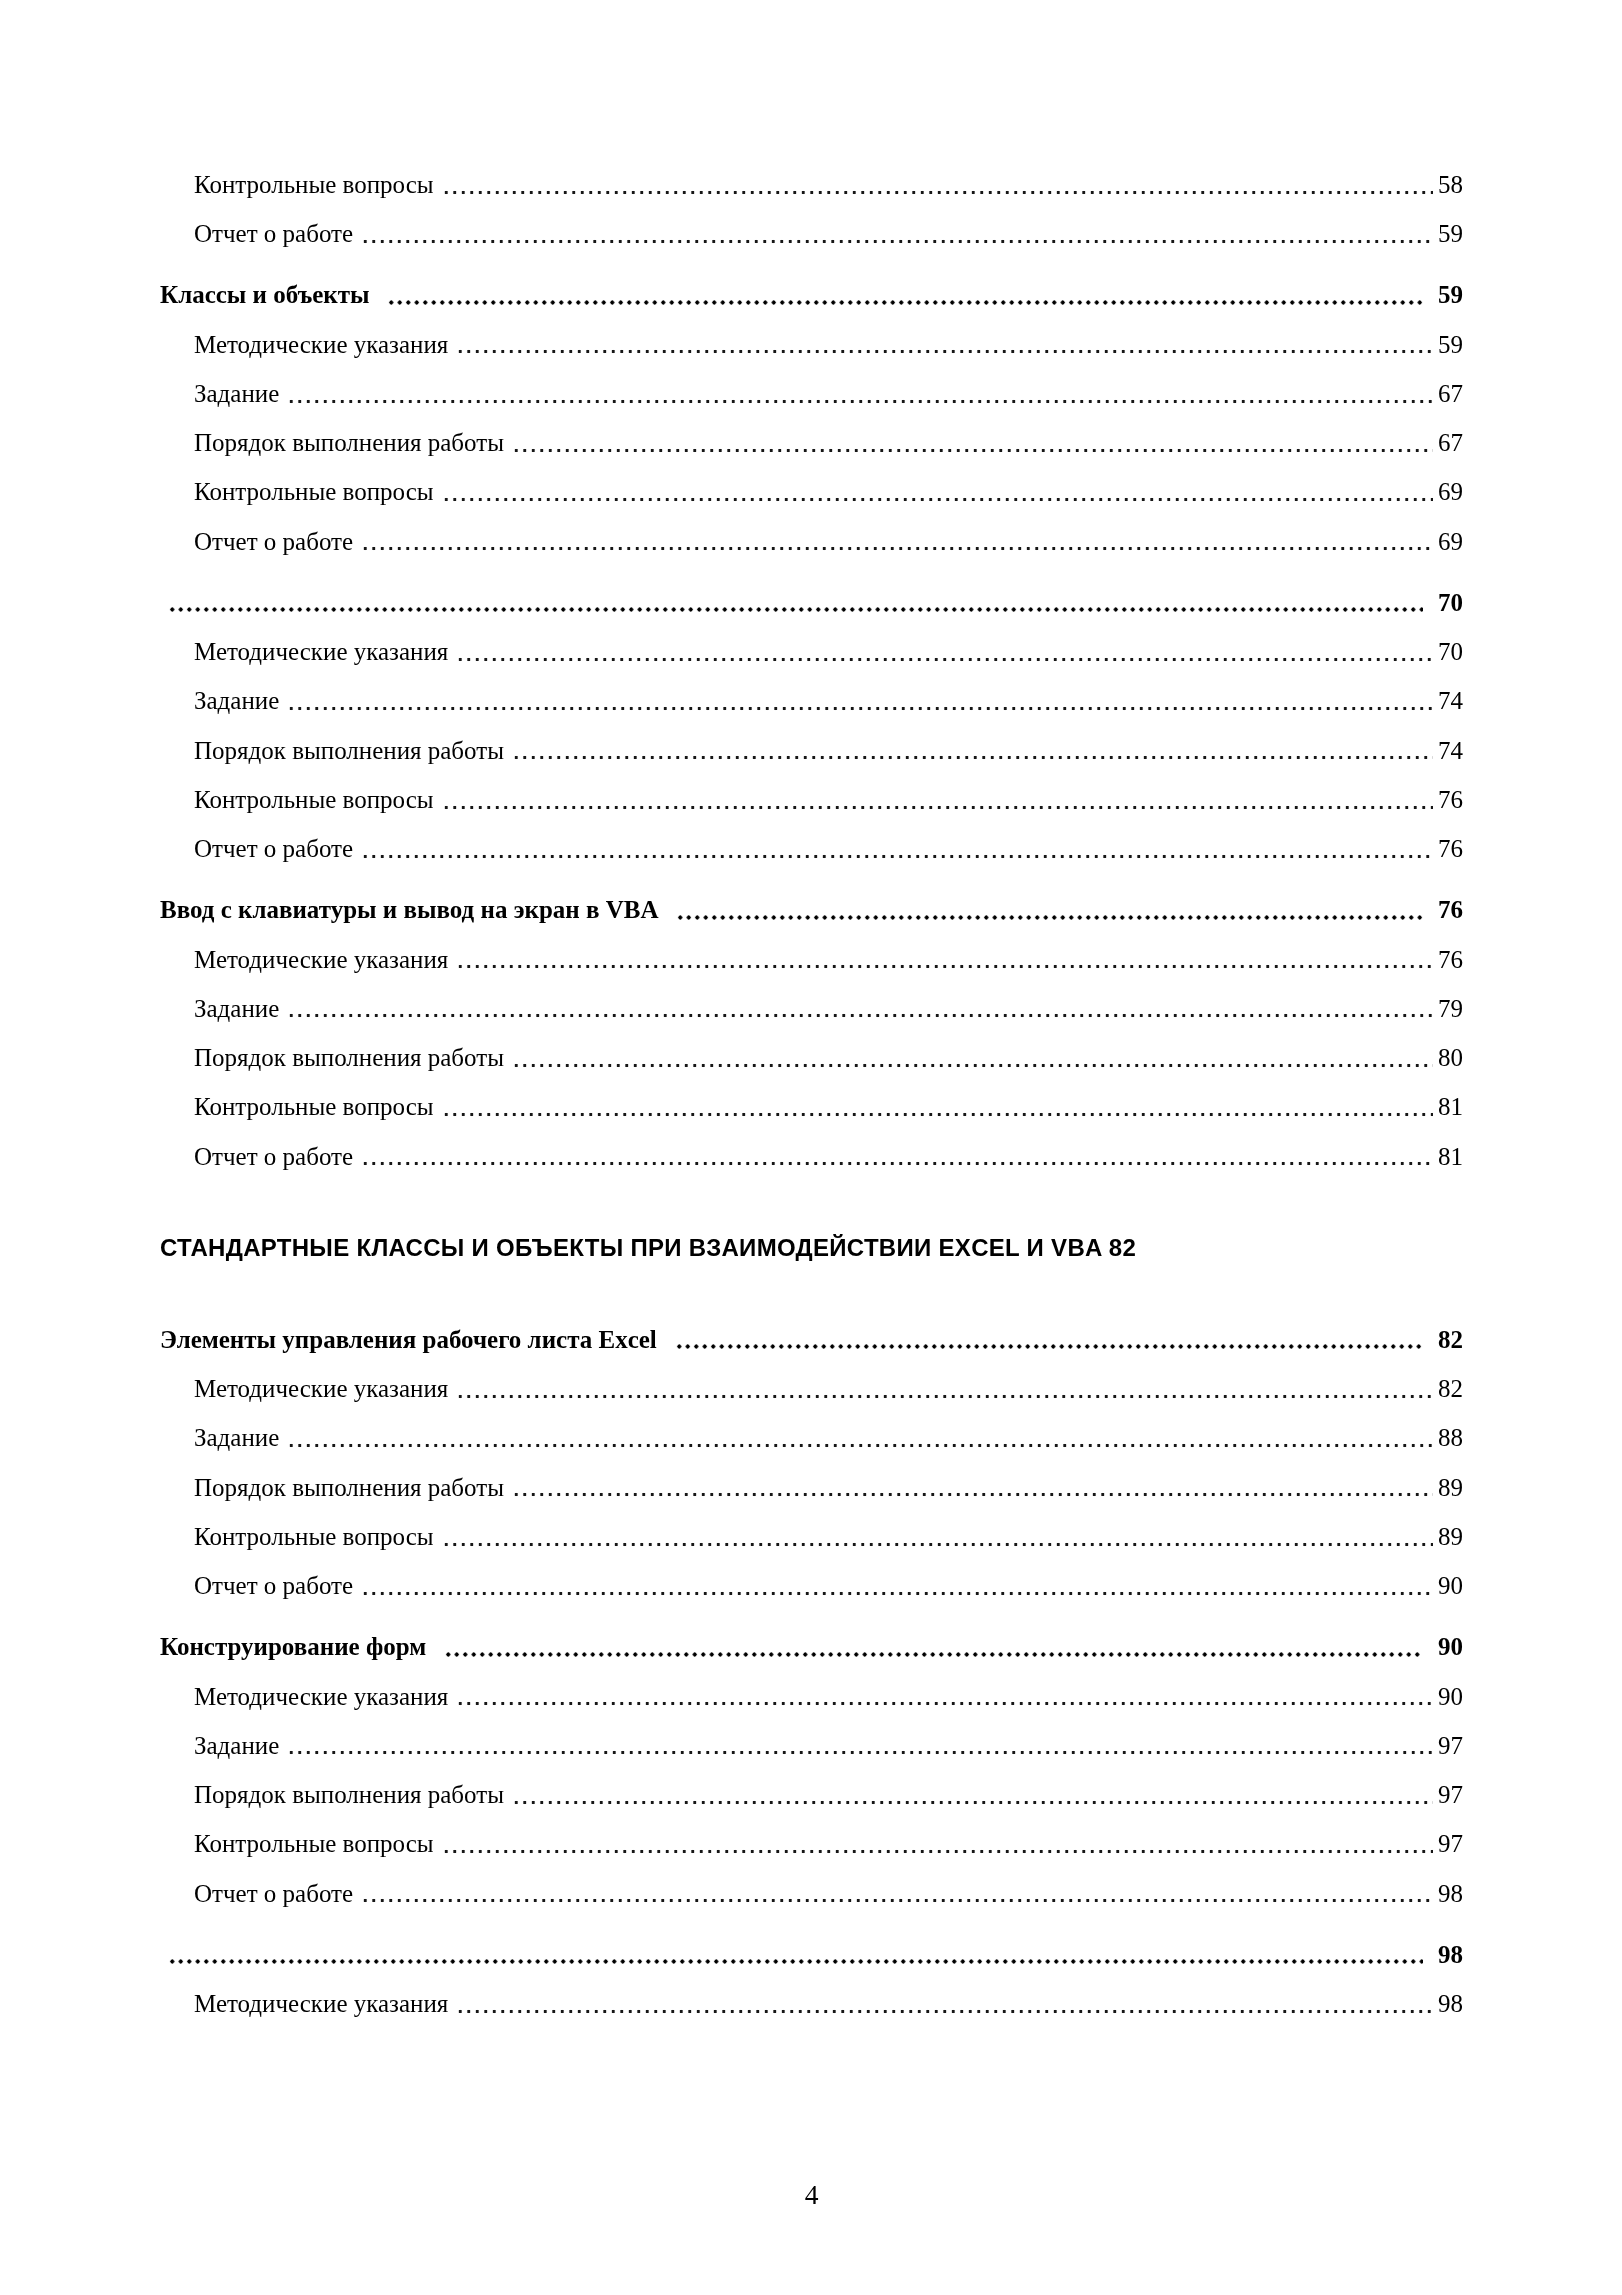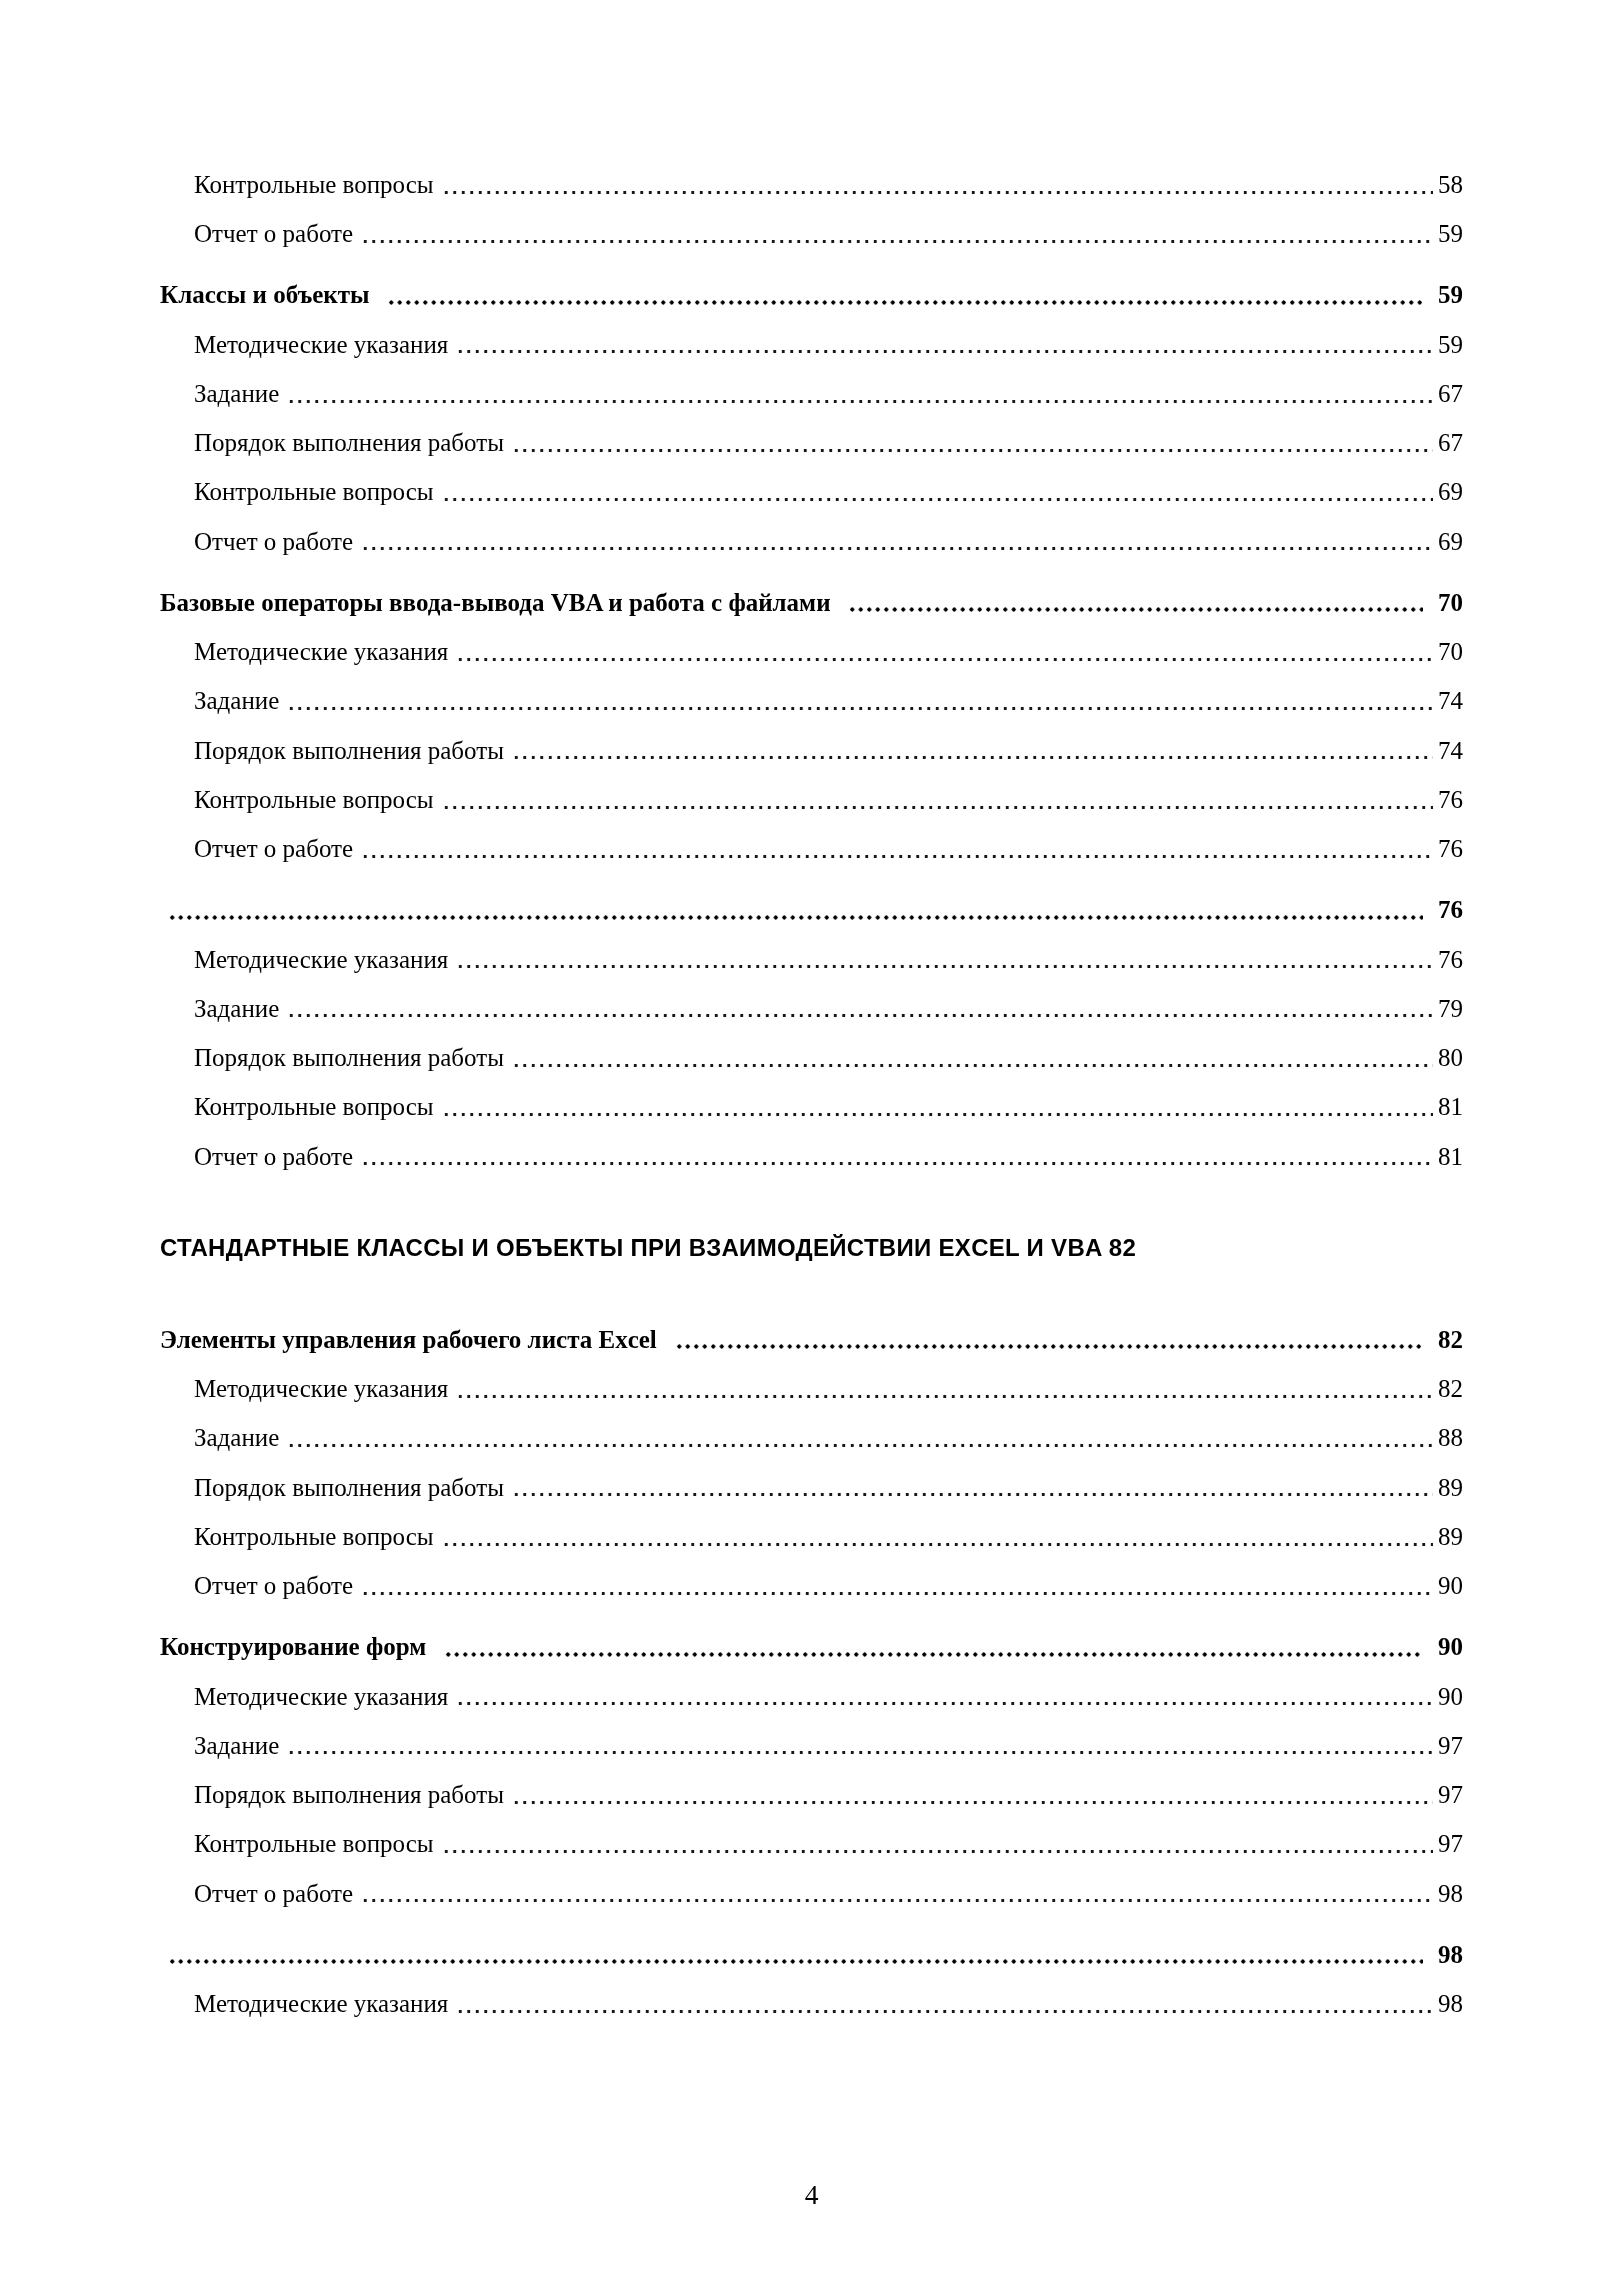--- a/index.html
+++ b/index.html
@@ -106,21 +106,20 @@
           <span class="pagenum">69</span>
         </div>
         <div class="toc-row sub">
           <span class="label">Отчет о работе</span>
           <span class="leader"></span>
           <span class="pagenum">69</span>
         </div>
       </div>
       <div class="group">
         <div class="toc-row section">
-          <span class="label">Базовые операторы ввода-вывода VBA и работа с файлами</span>
           <span class="leader"></span>
           <span class="pagenum">70</span>
         </div>
         <div class="toc-row sub">
           <span class="label">Методические указания</span>
           <span class="leader"></span>
           <span class="pagenum">70</span>
         </div>
         <div class="toc-row sub">
           <span class="label">Задание</span>
@@ -138,20 +137,21 @@
           <span class="pagenum">76</span>
         </div>
         <div class="toc-row sub">
           <span class="label">Отчет о работе</span>
           <span class="leader"></span>
           <span class="pagenum">76</span>
         </div>
       </div>
       <div class="group">
         <div class="toc-row section">
+          <span class="label">Ввод с клавиатуры и вывод на экран в VBA</span>
           <span class="leader"></span>
           <span class="pagenum">76</span>
         </div>
         <div class="toc-row sub">
           <span class="label">Методические указания</span>
           <span class="leader"></span>
           <span class="pagenum">76</span>
         </div>
         <div class="toc-row sub">
           <span class="label">Задание</span>

